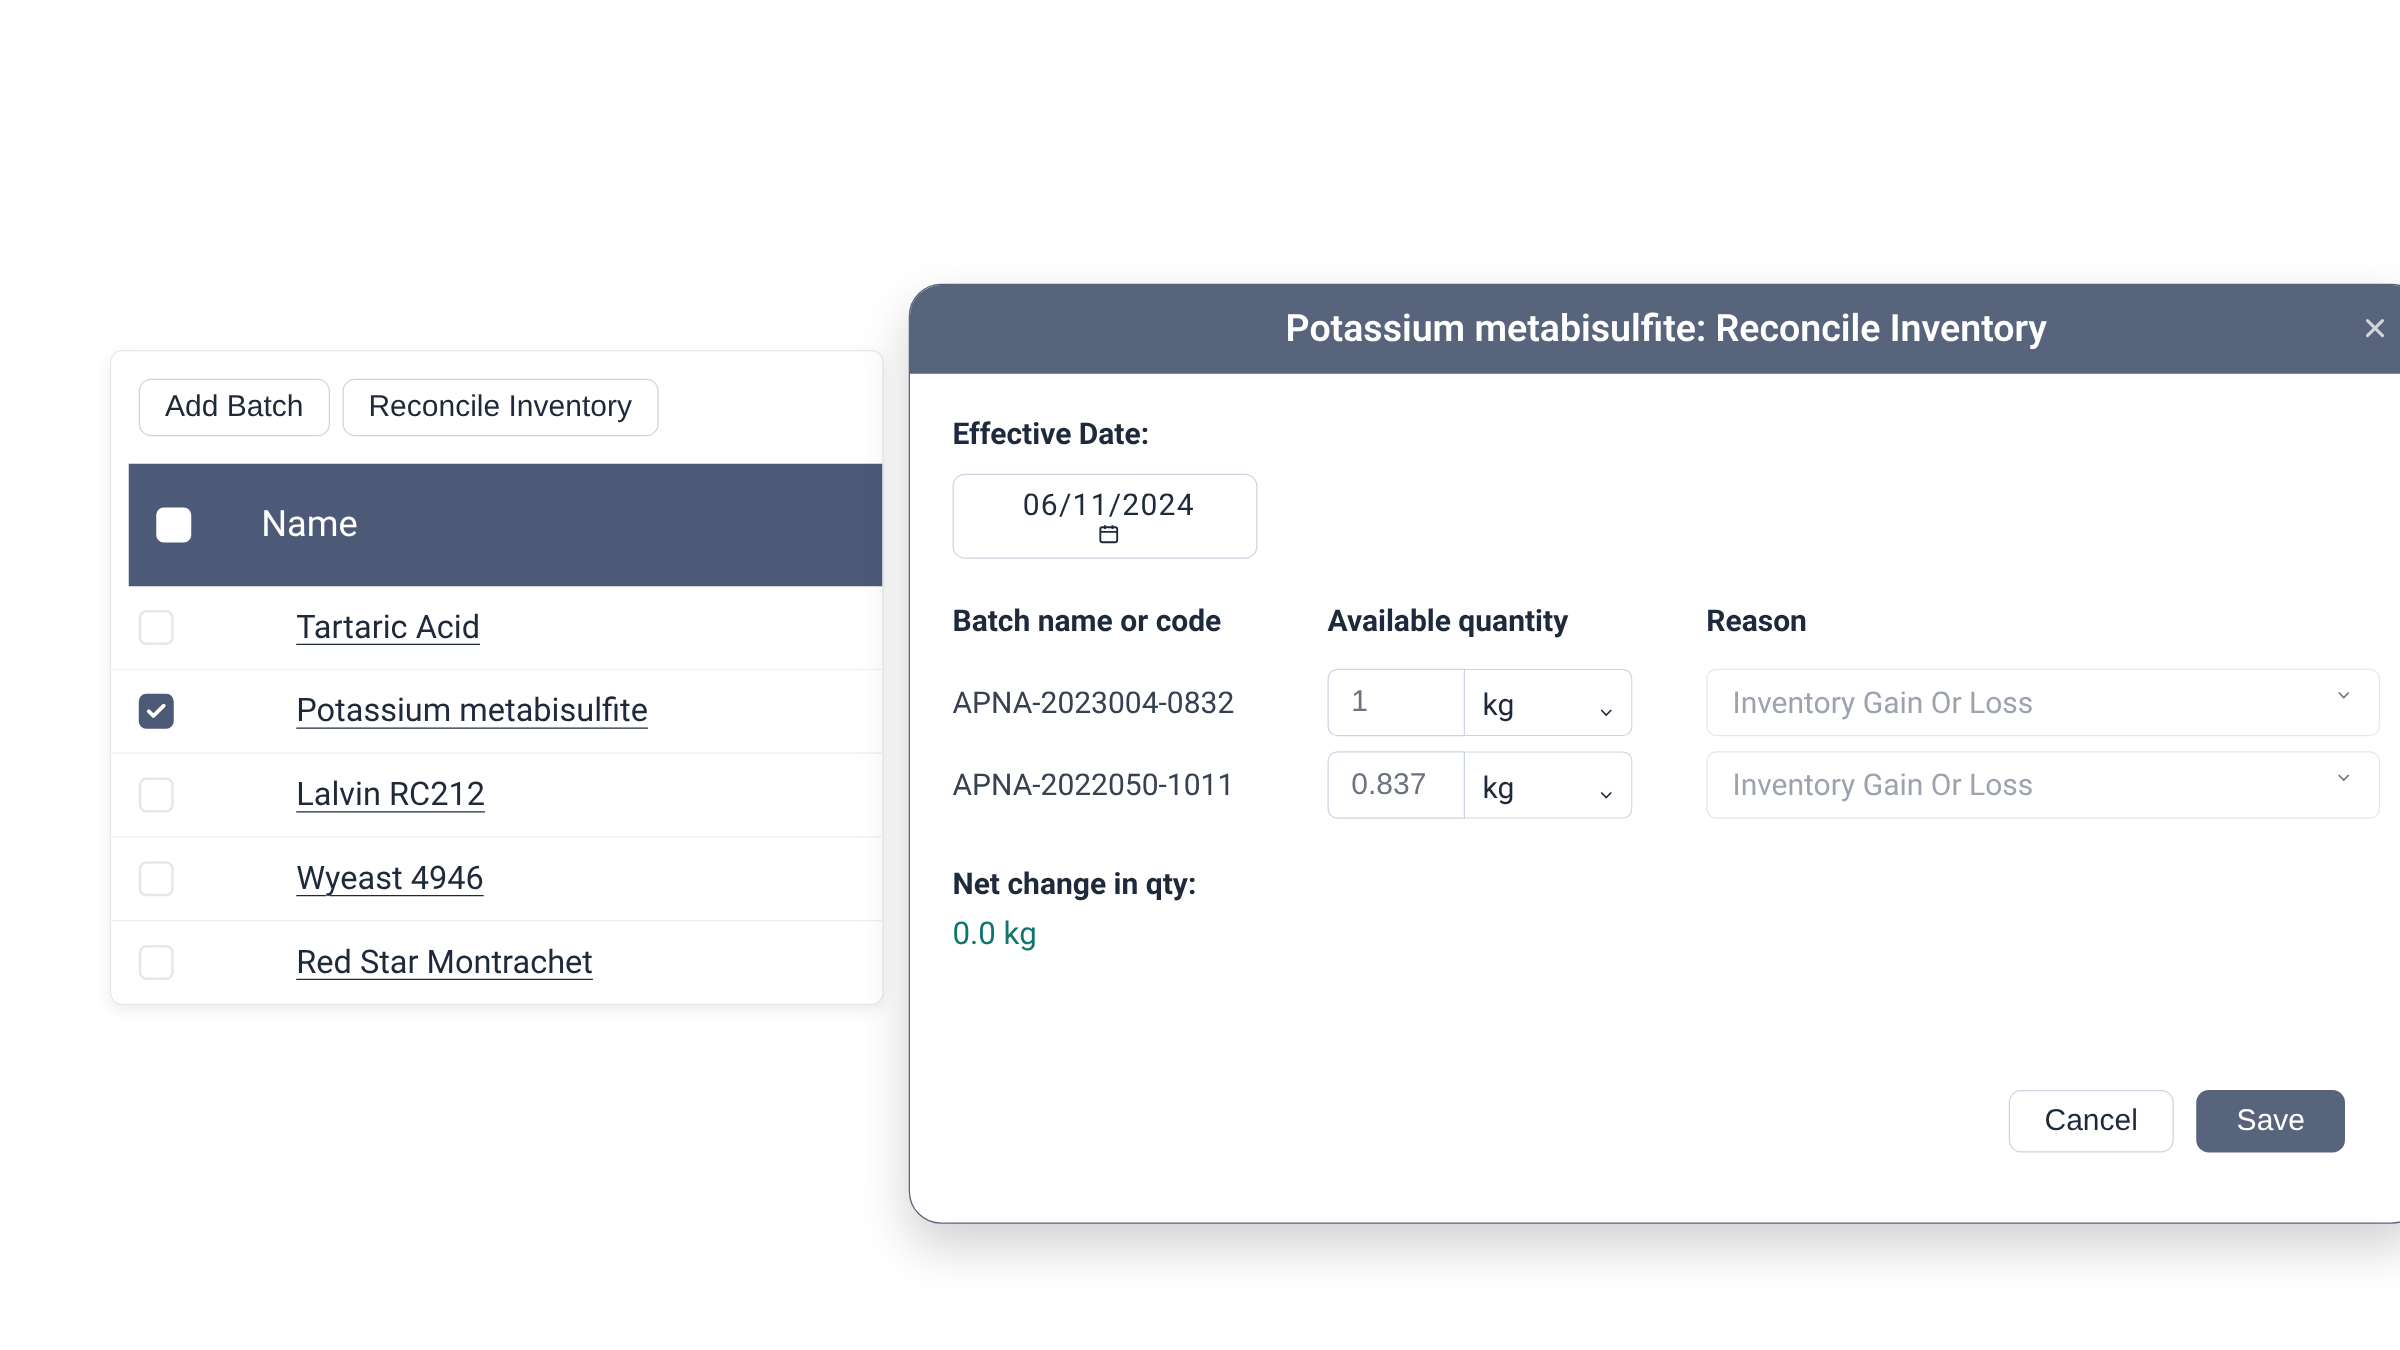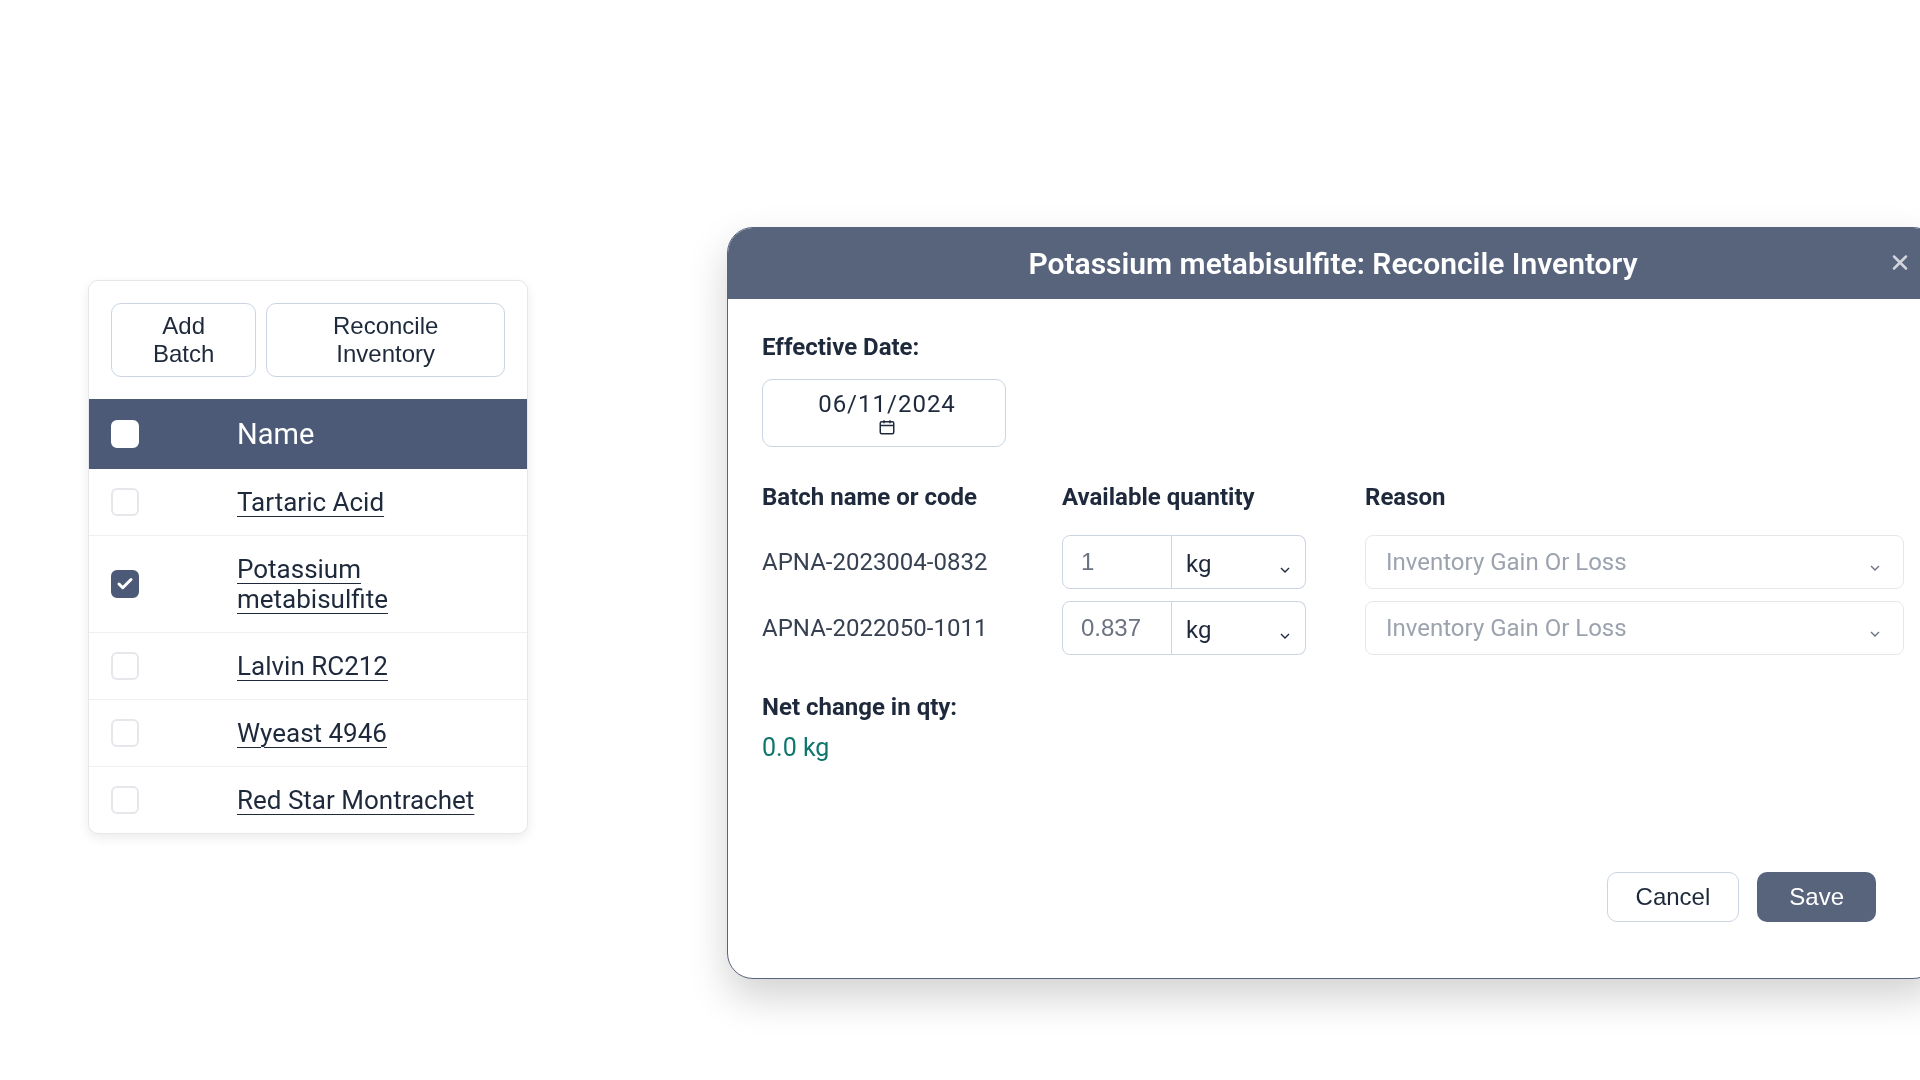--- a/index.html
+++ b/index.html
@@ -13,21 +13,21 @@
   width: 1920px;
   height: 1080px;
   position: relative;
 }
 
 
 .left-panel {
   position: absolute;
   left: 88px;
   top: 280px;
-  width: 440px;
+  width: 619px;
   background: #ffffff;
   border: 1px solid #e5e7eb;
   border-radius: 10px;
   box-shadow: 0 4px 12px rgba(0,0,0,0.08);
   overflow: hidden;
 }
 .toolbar {
   padding: 22px 22px 22px 22px;
   display: flex;
   gap: 10px;
@@ -39,22 +39,23 @@
   background: #ffffff;
   font-size: 24px;
   color: #1e293b;
   cursor: pointer;
   font-weight: 400;
 }
 .table-header {
   background: #4d5a77;
   display: flex;
   align-items: center;
-  padding: 18px 22px;
-  gap: 98px;
+  padding: 32px 22px;
+  gap: 56px;
+  margin-left: 14px;
 }
 .checkbox {
   width: 28px;
   height: 28px;
   border-radius: 6px;
   border: 2px solid #e5e7eb;
   background: #ffffff;
   cursor: pointer;
   display: flex;
   align-items: center;
@@ -218,21 +219,21 @@
 }
 .reason-select {
   border: 1px solid #e5e7eb;
   border-radius: 8px;
   padding: 12px 20px;
   font-size: 24px;
   color: #9ca3af;
   background: #ffffff;
   cursor: pointer;
   display: flex;
-  align-items: flex-end;
+  align-items: flex-start;
   justify-content: space-between;
   width: 100%;
 }
 .chevron {
   width: 16px;
   height: 16px;
 }
 
 .net-section {
   margin-top: 32px;

